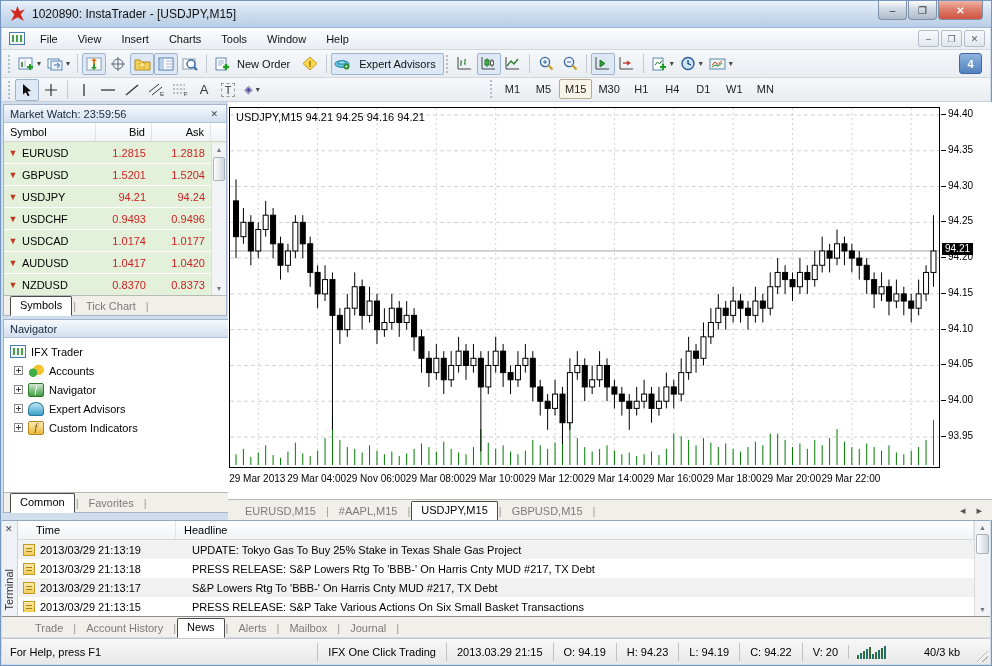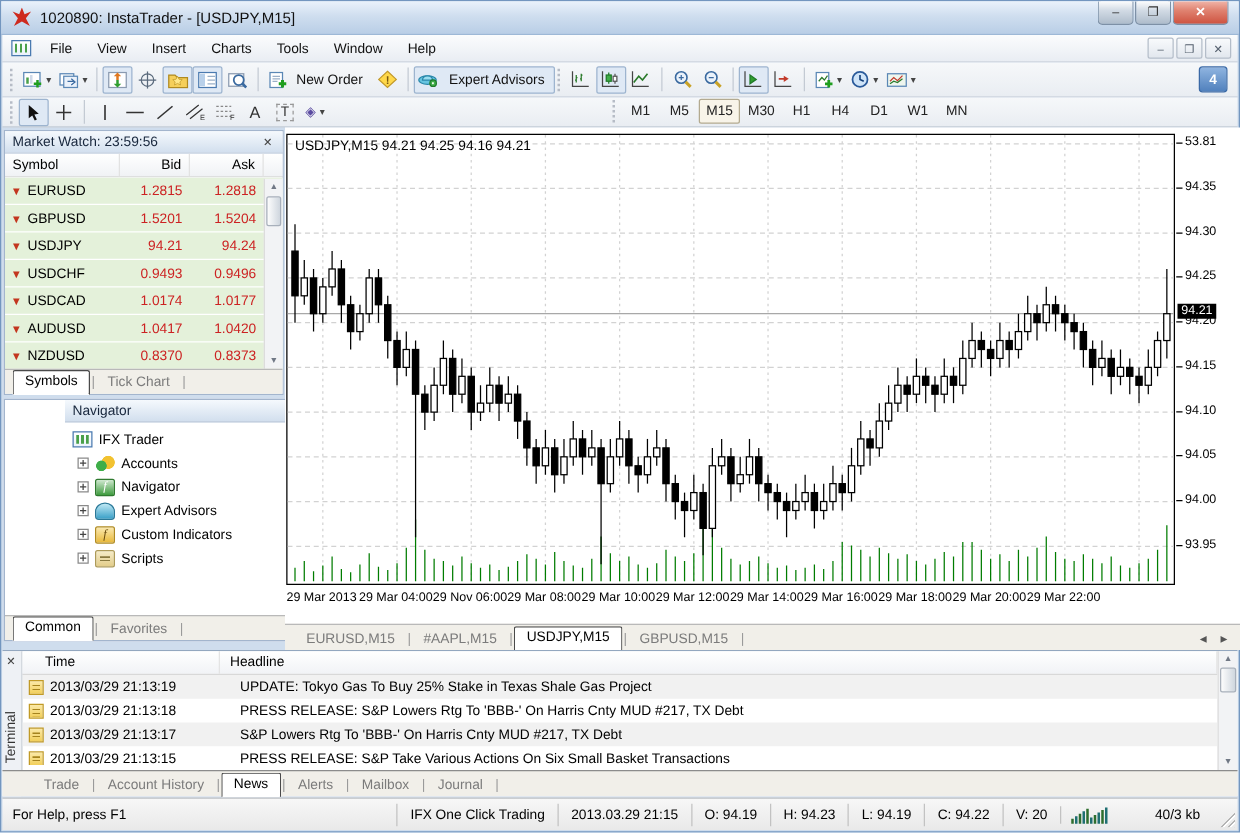--- a/index.html
+++ b/index.html
@@ -49,21 +49,21 @@
     display:flex; align-items:center; justify-content:center; }
 
   .periods { position:absolute; left:486px; top:1px; display:flex; align-items:center; }
   .period-btn { min-width:31px; height:20px; display:flex; align-items:center; justify-content:center;
     color:#222; border:1px solid transparent; border-radius:2px; padding:0 5px; }
   .period-btn.pressed { background:#f8f4e9; border-color:#b3aa90; }
 
   
   .panel { position:absolute; background:#fff; border:1px solid #a3b5cd; }
   .mw-panel { left:2px; top:103px; width:224px; height:212px; }
-  .nav-panel { left:2px; top:318px; width:259px; height:194px;padding-left:48px; }
+  .nav-panel { left:2px; top:318px; width:259px; height:194px; }
   .panel-header { height:18px; background:linear-gradient(#f5f9fd,#d2dfee); border-bottom:1px solid #b4c3d8;
     display:flex; align-items:center; padding:0 6px; color:#17263c; }
   .panel-x { margin-left:auto; color:#444; font-size:9px; padding:0 2px; }
 
   .mw-cols { display:flex; height:19px; background:linear-gradient(#ffffff,#f0f2f5); border-bottom:1px solid #d5d5d5; align-items:center; }
   .mw-cols span { border-right:1px solid #e2e2e2; height:100%; display:flex; align-items:center; }
   .col-symbol { width:92px; padding-left:6px; }
   .col-bid { width:56px; justify-content:flex-end; padding-right:6px; }
   .col-ask { width:59px; justify-content:flex-end; padding-right:6px; }
   .mw-rows { height:154px; overflow:hidden; position:relative; background:#fff; }
@@ -507,25 +507,20 @@
           </div>
           <div class="nav-row nav-child">
             <div class="plusbox"></div>
             <div class="nav-ic ic2"></div>
             <div>Expert Advisors</div>
           </div>
           <div class="nav-row nav-child">
             <div class="plusbox"></div>
             <div class="nav-ic ic3"></div>
             <div>Custom Indicators</div>
-          </div>
-          <div class="nav-row nav-child">
-            <div class="plusbox"></div>
-            <div class="nav-ic ic4"></div>
-            <div>Scripts</div>
           </div>
         </div>
     </div>
     <div class="tabbar" id="nav-tabs">
         <div class="tab active">Common</div>
         <div class="tab-sep">|</div>
         <div class="tab">Favorites</div>
         <div class="tab-sep">|</div>
       </div>
   </div>
@@ -838,21 +833,21 @@
           <rect x="678.72" y="193.05600000000368" width="5" height="7.156000000003644" fill="#000" stroke="#000"></rect>
           <line x1="688.64" y1="171.58800000000286" x2="688.64" y2="207.36800000000082" stroke="#000" stroke-width="1"></line>
           <rect x="686.14" y="185.9" width="5" height="14.312000000007316" fill="#fff" stroke="#000"></rect>
           <line x1="696.06" y1="157.2760000000057" x2="696.06" y2="193.05600000000368" stroke="#000" stroke-width="1"></line>
           <rect x="693.56" y="164.4319999999992" width="5" height="21.468000000000814" fill="#fff" stroke="#000"></rect>
           <line x1="703.48" y1="107.18400000000041" x2="703.48" y2="178.7440000000065" stroke="#000" stroke-width="1"></line>
           <rect x="700.98" y="142.96400000000855" width="5" height="21.46799999999064" fill="#fff" stroke="#000"></rect>
         </svg>
     </div>
     <div class="price-axis" id="price-axis">
-        <div class="p-tick" style="top: 1px;">53.81</div>
+        <div class="p-tick" style="top: 1px;">94.40</div>
         <div class="p-tick" style="top: 36.78px;">94.35</div>
         <div class="p-tick" style="top: 72.56px;">94.30</div>
         <div class="p-tick" style="top: 108.34px;">94.25</div>
         <div class="p-tick" style="top: 144.12px;">94.20</div>
         <div class="p-tick" style="top: 179.9px;">94.15</div>
         <div class="p-tick" style="top: 215.68px;">94.10</div>
         <div class="p-tick" style="top: 251.46px;">94.05</div>
         <div class="p-tick" style="top: 287.24px;">94.00</div>
         <div class="p-tick" style="top: 323.02px;">93.95</div>
         <div class="price-tag" style="top: 135.964px;">94.21</div>

